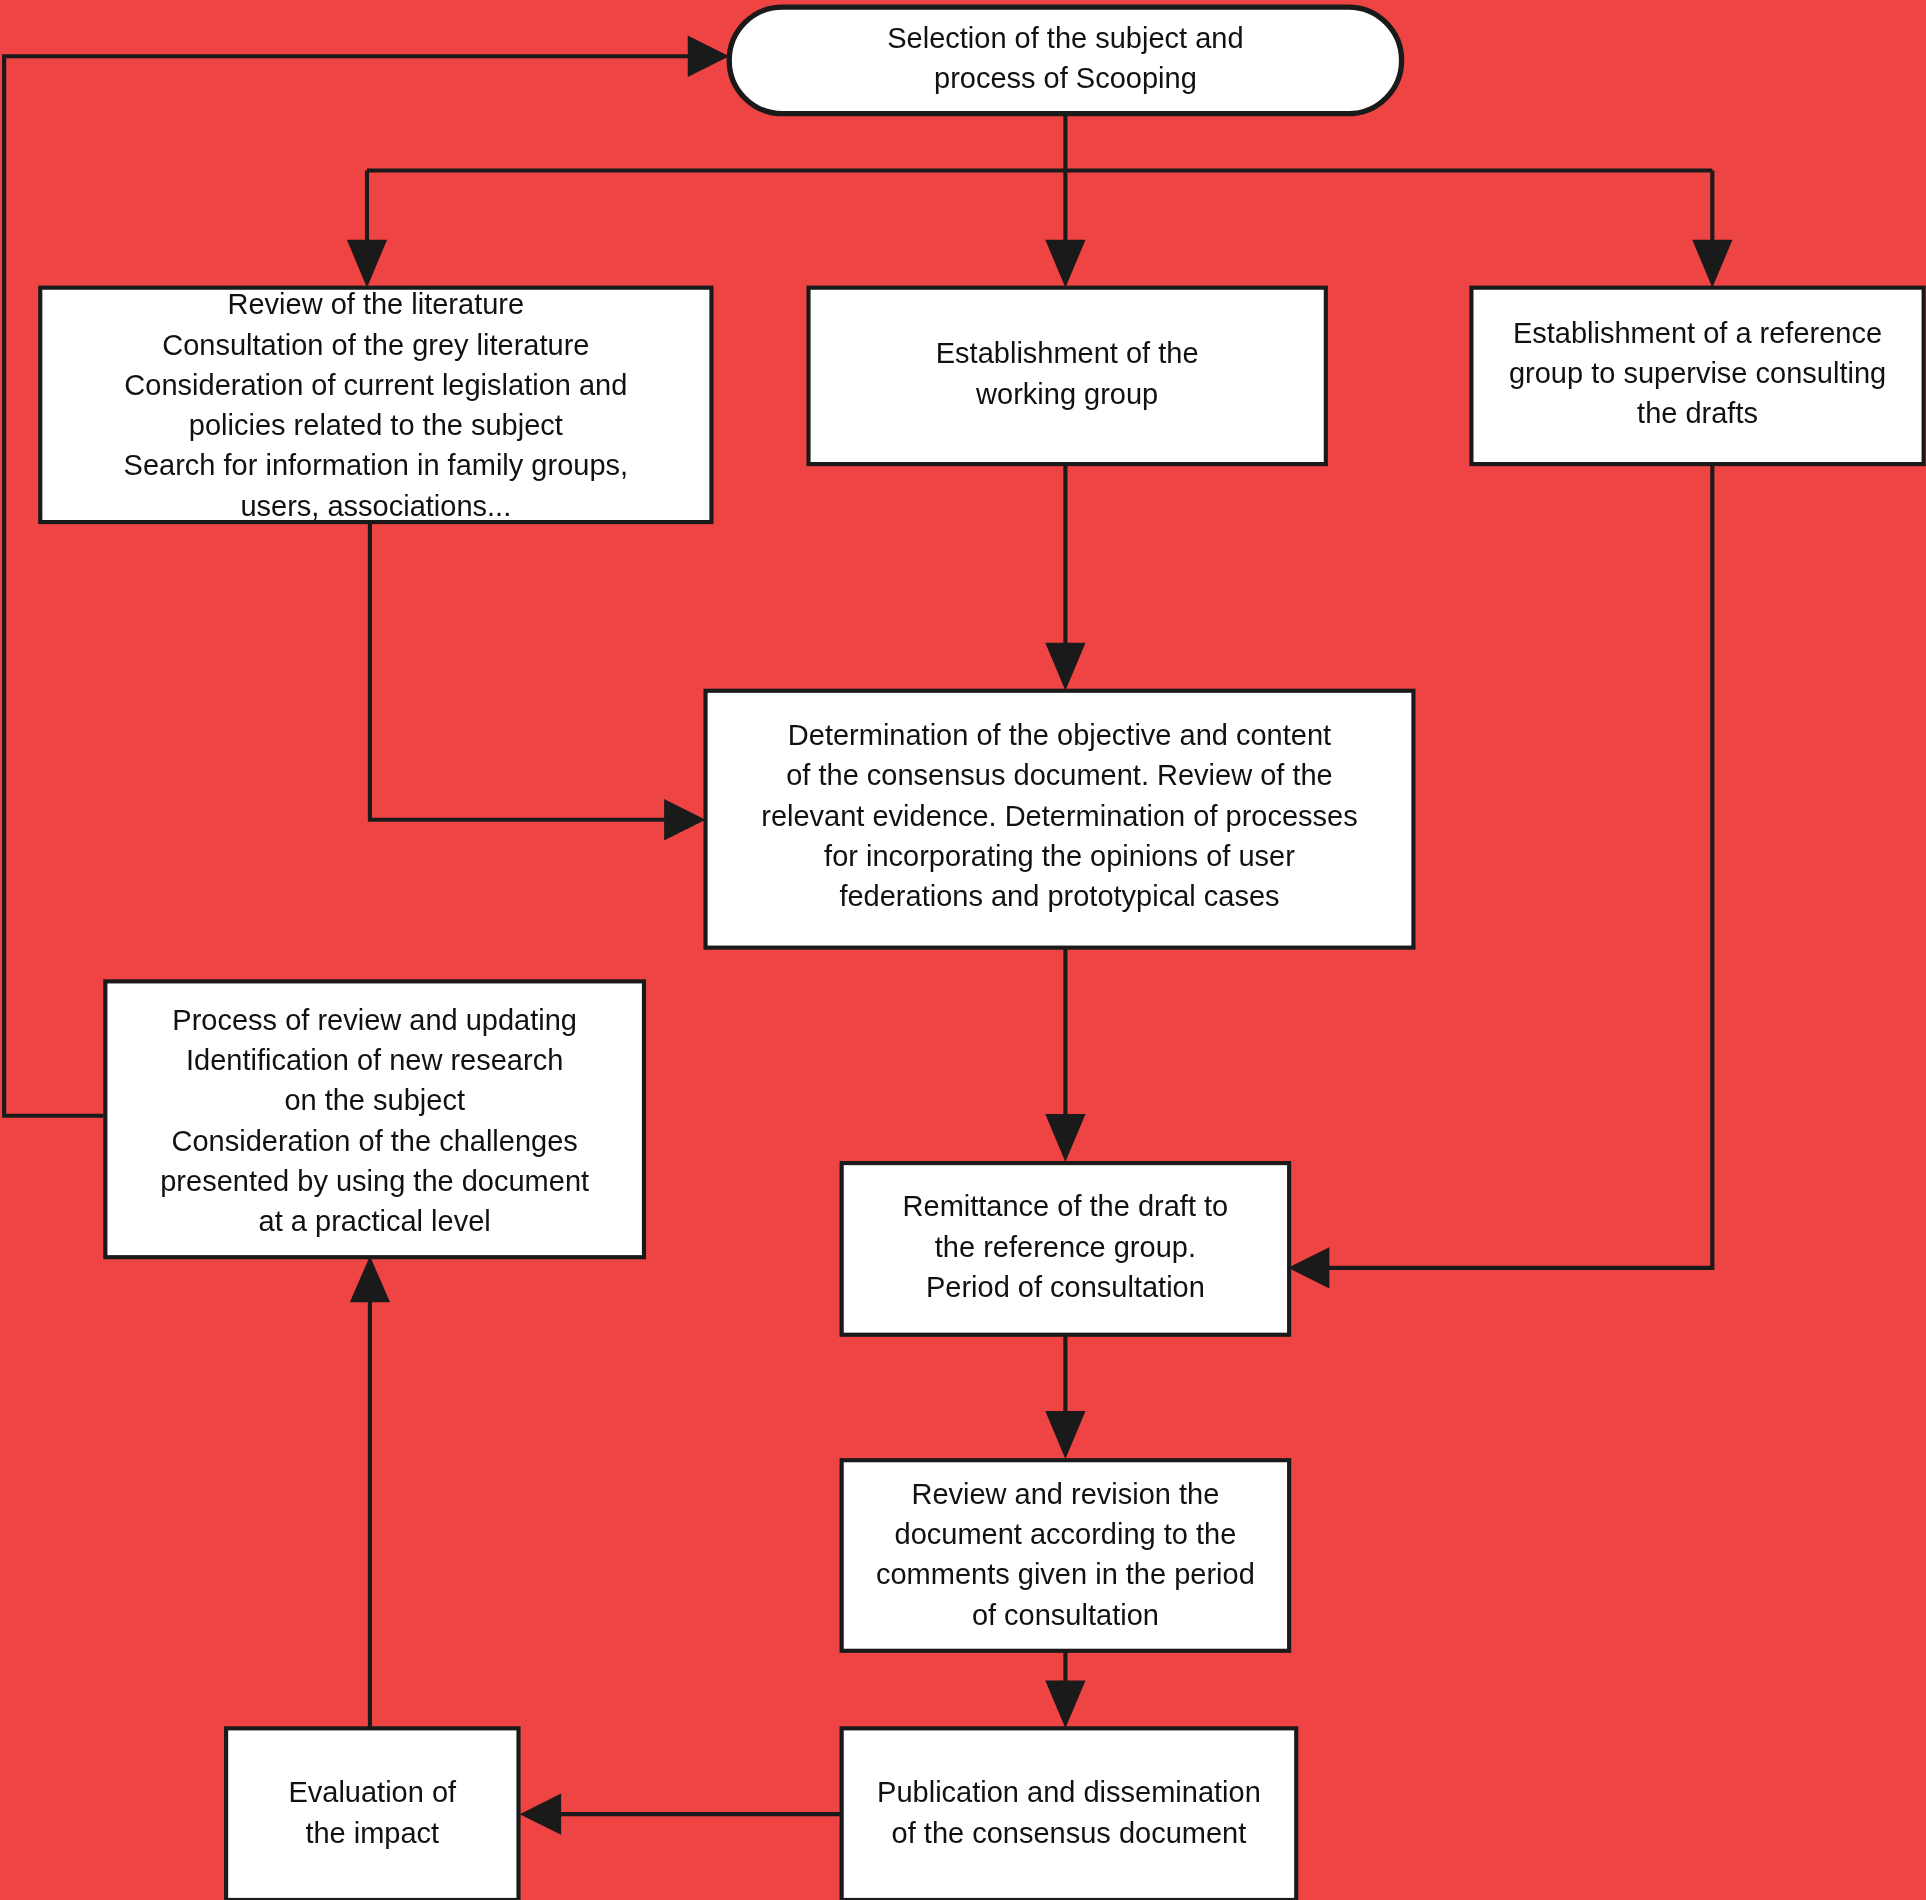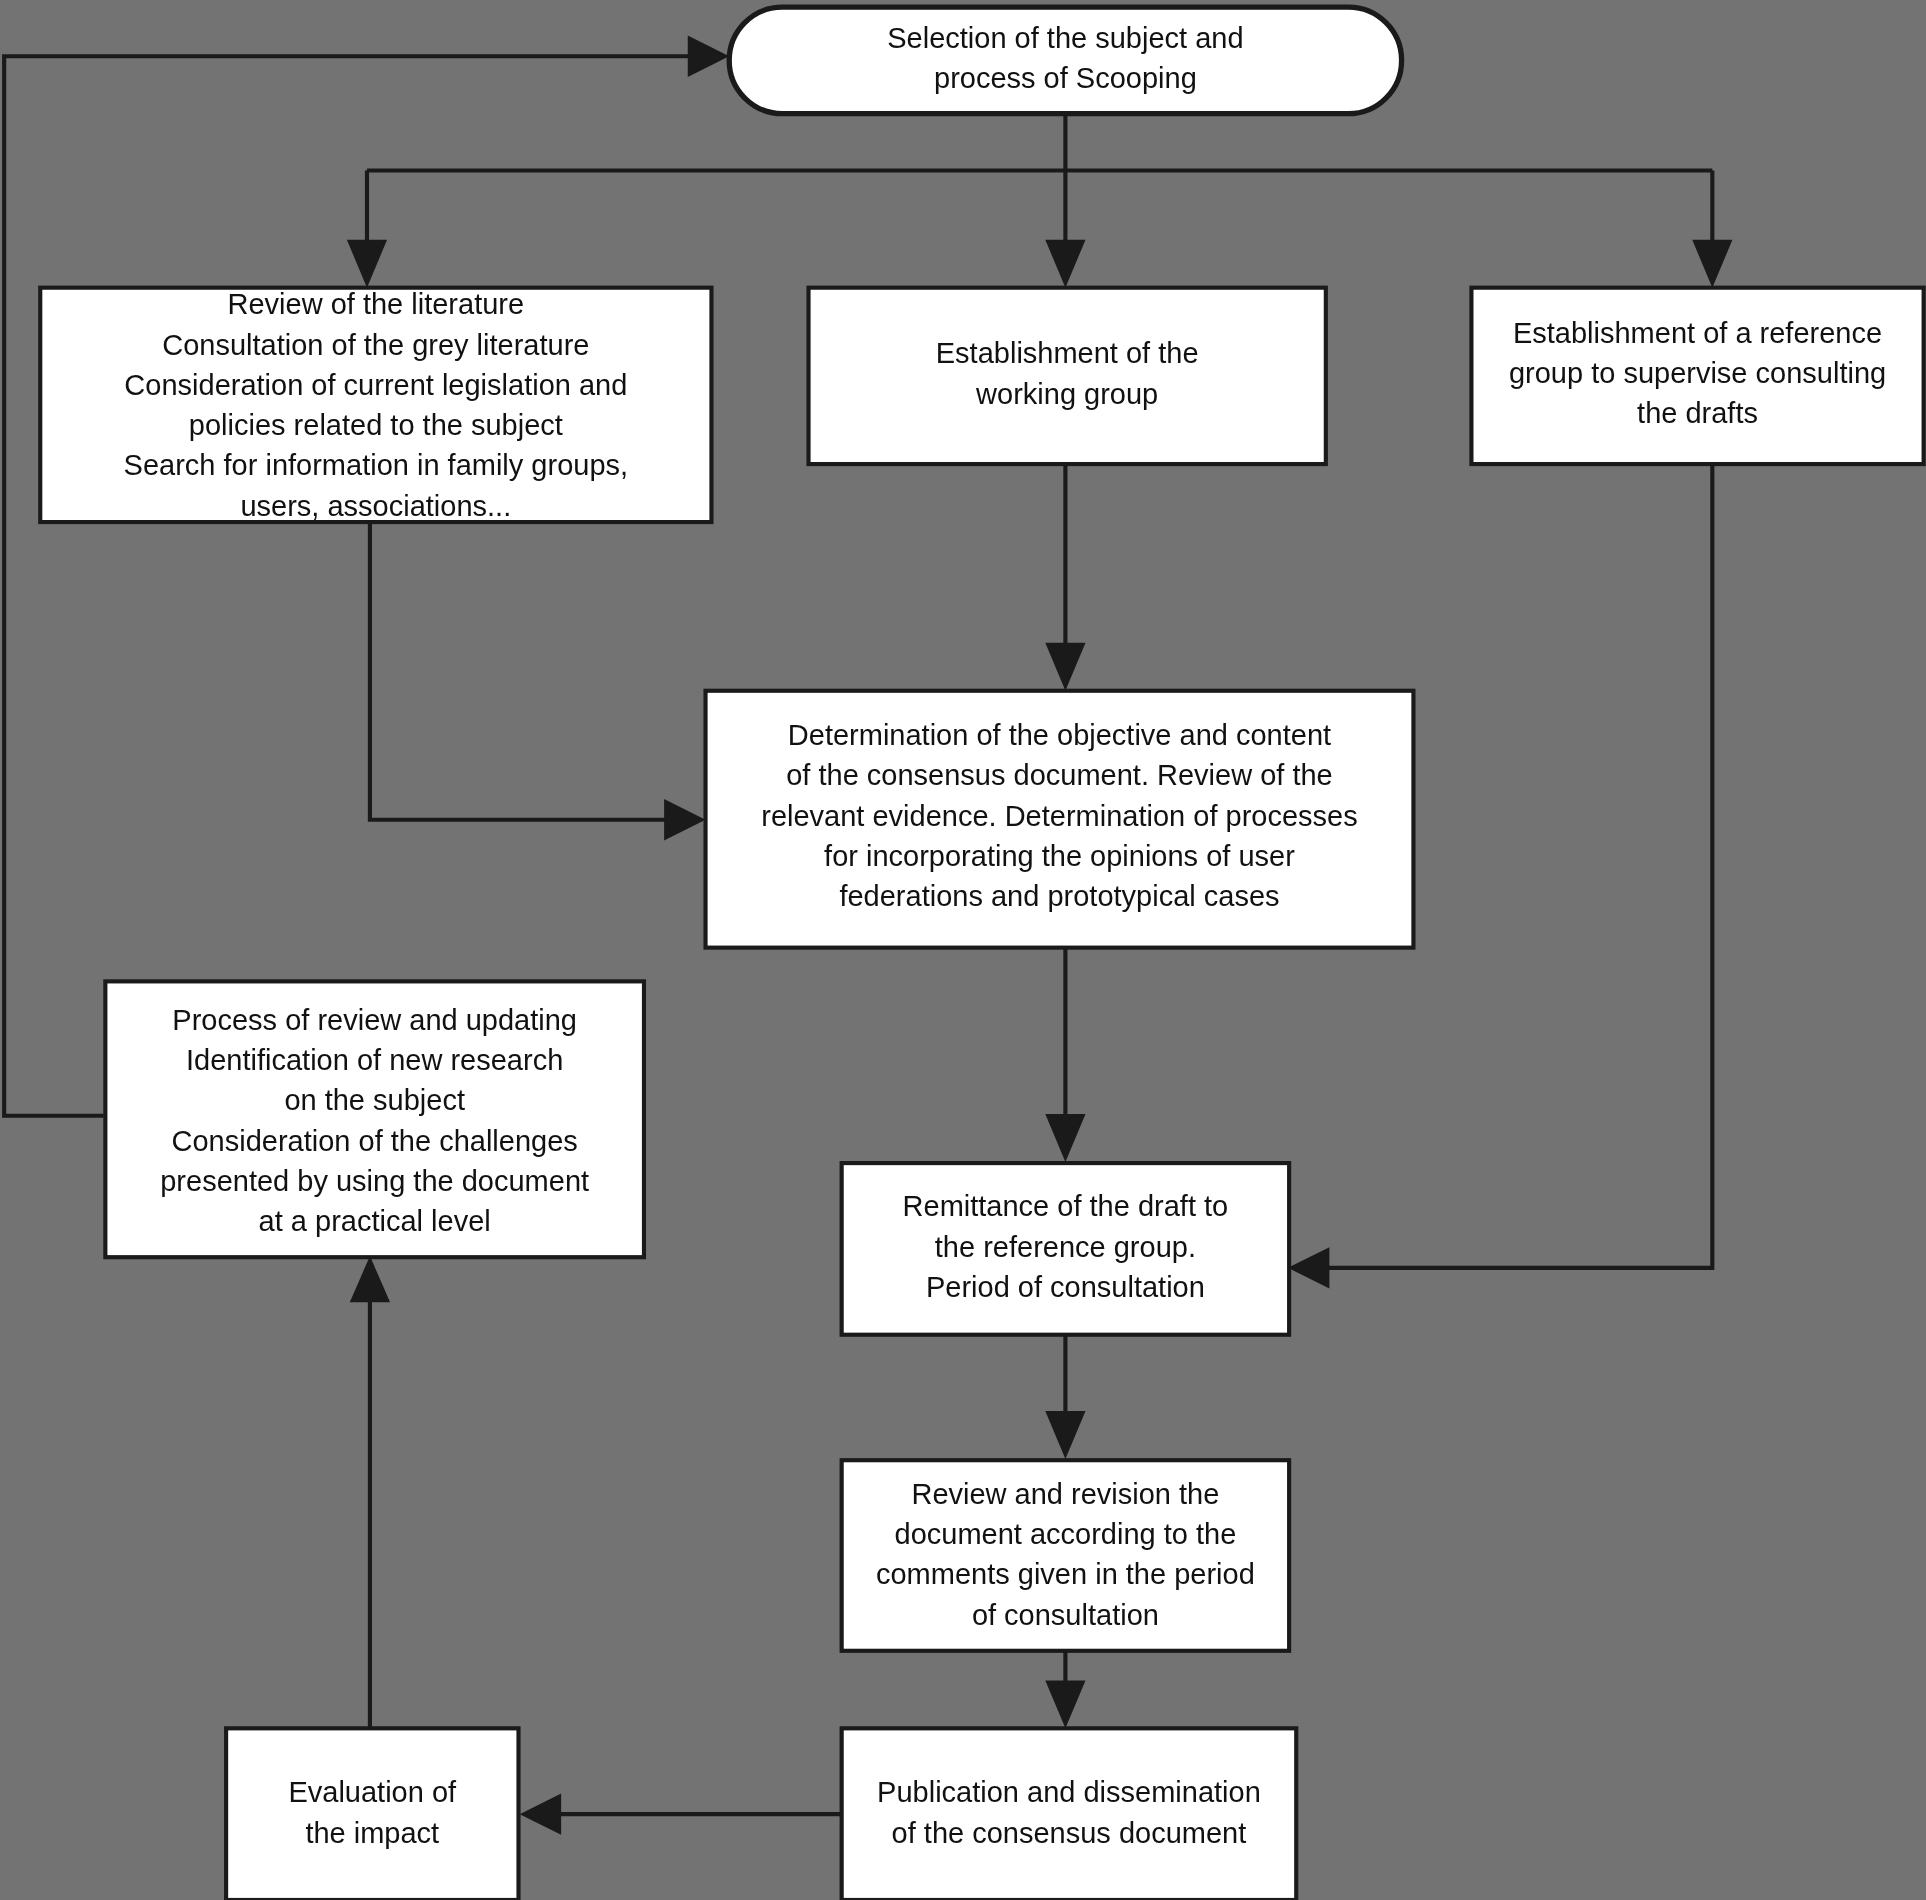--- a/index.html
+++ b/index.html
@@ -1,17 +1,17 @@
 <!DOCTYPE html>
 <html style="font-size:9.5px"><head>
 <meta charset="utf-8">
 <style>
   html,body{margin:0;padding:0;background:#ffffff;}
   body{font-family:"Liberation Sans","DejaVu Sans",sans-serif;}
-  #stage{position:relative;width:1926px;height:1900px;background:#737373;overflow:hidden;}
+  #stage{position:relative;width:1926px;height:1900px;background:#ef4444;overflow:hidden;}
   svg#flow{position:absolute;left:0;top:0;width:1926px;height:1900px;display:block;}
   .nodebox{fill:#ffffff;stroke:#1a1a1a;stroke-width:7;}
   .nodebox-round{fill:#ffffff;stroke:#1a1a1a;stroke-width:9;}
   .conn{fill:none;stroke:#1a1a1a;stroke-width:7;}
   .nodetext{font-family:"Liberation Sans","DejaVu Sans",sans-serif;font-size:49px;fill:#111111;text-anchor:middle;dominant-baseline:middle;}
   .arrowhead{fill:#1a1a1a;stroke:none;}
 </style>
 </head>
 <body>
 

